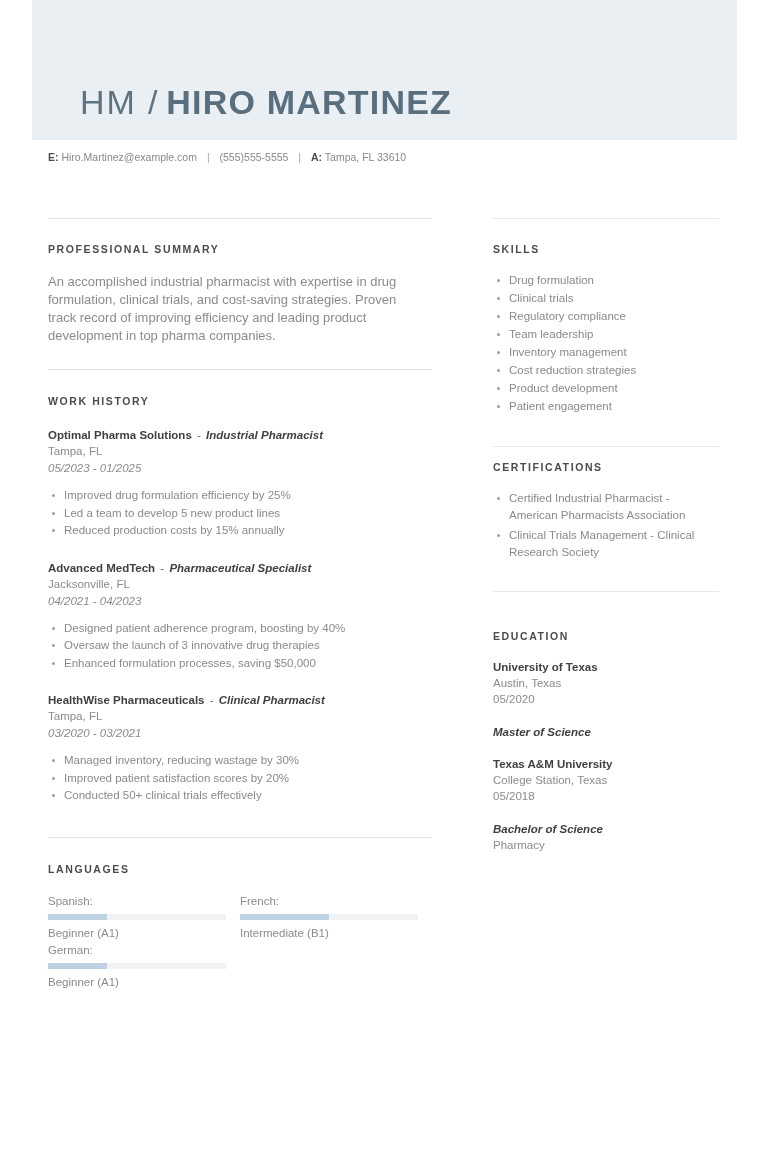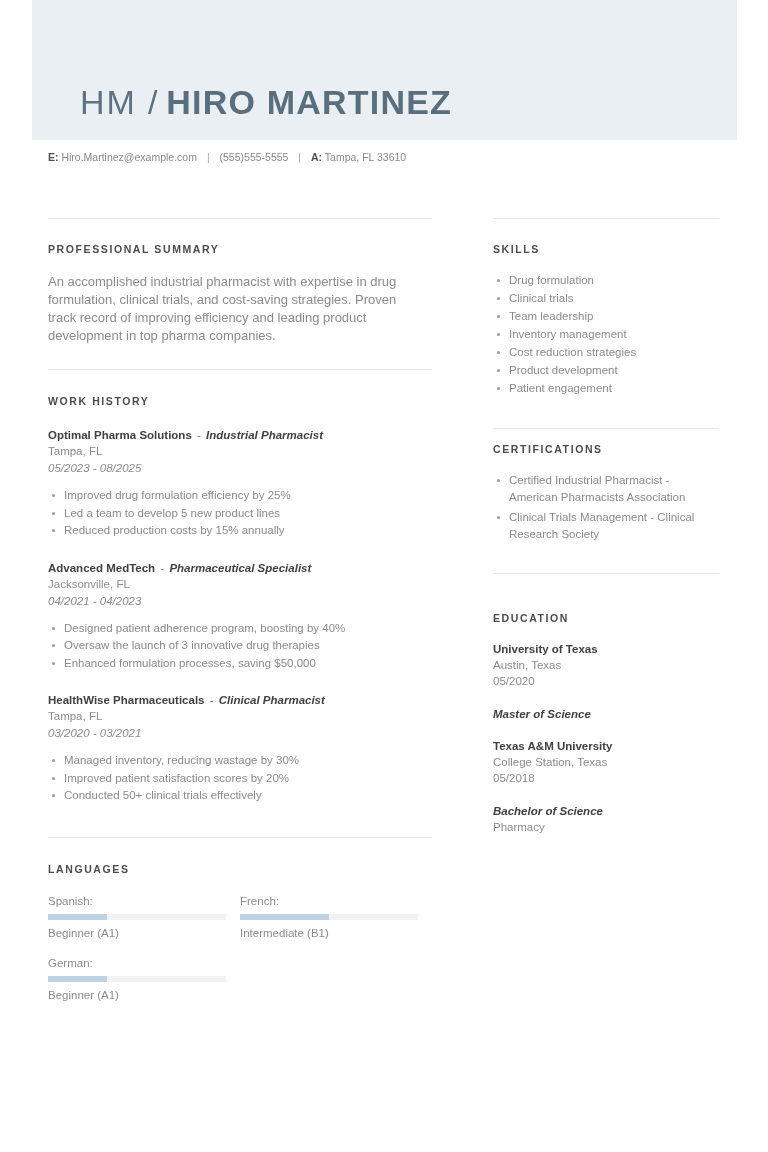--- a/index.html
+++ b/index.html
@@ -140,21 +140,21 @@
     height: 3px;
     border-radius: 50%;
     background: #9b9c9e;
   }
 
   .block-lang { padding-top: 25px; }
   .lang-grid {
     margin-top: 18px;
     display: grid;
     grid-template-columns: 192px 192px;
-    row-gap: 14px;
+    row-gap: 1px;
   }
   .lang-cell { width: 178px; }
   .lang-name {
     font-size: 11.5px;
     line-height: 16px;
     color: #8a8b8d;
   }
   .lang-track {
     margin-top: 5px;
     height: 6px;
@@ -250,21 +250,21 @@
   <section class="block-work">
     <h2 class="sec-title">WORK HISTORY</h2>
 
     <div class="job">
       <div class="job-head">
         <span class="job-company">Optimal Pharma Solutions</span>
         <span class="job-dash">-</span>
         <span class="job-role">Industrial Pharmacist</span>
       </div>
       <div class="job-loc">Tampa, FL</div>
-      <div class="job-dates">05/2023 - 08/2025</div>
+      <div class="job-dates">05/2023 - 01/2025</div>
       <ul class="bullets">
         <li>Improved drug formulation efficiency by 25%</li>
         <li>Led a team to develop 5 new product lines</li>
         <li>Reduced production costs by 15% annually</li>
       </ul>
     </div>
 
     <div class="job">
       <div class="job-head">
         <span class="job-company">Advanced MedTech</span>
@@ -330,20 +330,21 @@
 </div>
 
 <div class="col-right">
 
   <div class="rule short"></div>
   <section class="block-skills">
     <h2 class="sec-title">SKILLS</h2>
     <ul class="side-list">
       <li>Drug formulation</li>
       <li>Clinical trials</li>
+      <li>Regulatory compliance</li>
       <li>Team leadership</li>
       <li>Inventory management</li>
       <li>Cost reduction strategies</li>
       <li>Product development</li>
       <li>Patient engagement</li>
     </ul>
   </section>
 
   <div class="rule short" style="margin-top:30px;"></div>
   <section class="block-certs">

